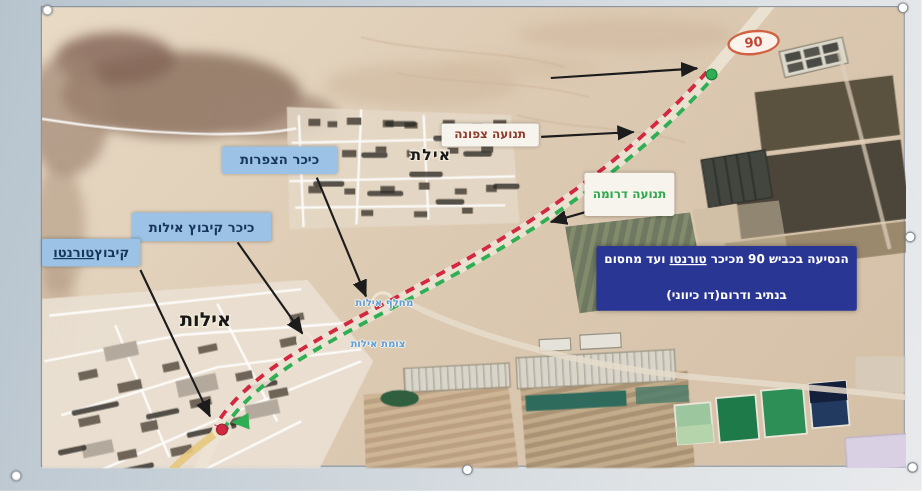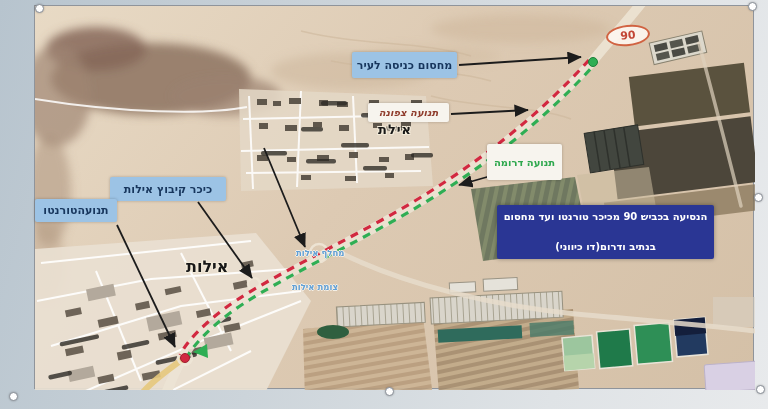--- a/index.html
+++ b/index.html
@@ -11,28 +11,28 @@
        background:linear-gradient(130deg,#e8dac5 0%,#ddcab3 45%,#d4c0a7 100%);}
   .map svg{position:absolute;left:0;top:0;}
   .callout{position:absolute;display:flex;align-items:center;justify-content:center;
            font-weight:bold;box-shadow:0 0 3px rgba(0,0,0,.25);border-radius:2px;}
   .callout-blue{background:#9cc3e5;color:#17365d;font-size:11px;}
   .callout-white{background:#f7f4ee;font-size:10px;}
   .infobox{position:absolute;left:497px;top:205px;width:217px;height:54px;
            background:#2a3694;color:#ffffff;font-size:10px;font-weight:bold;
            text-align:center;line-height:15px;padding:4px 3px;box-sizing:border-box;
            border-radius:2px;box-shadow:0 0 4px rgba(0,0,0,.35);}
-  .u{}
+  .u{text-decoration:underline;}
   .shield{position:absolute;left:606px;top:25px;width:40px;height:17px;
           background:#fdf6ef;border:2px solid #d05a38;border-radius:50%;
           color:#c03a2a;font-size:11px;font-weight:bold;display:flex;
           align-items:center;justify-content:center;transform:rotate(-6deg);opacity:.92;}
   .maplabel{position:absolute;font-weight:bold;white-space:nowrap;}
   .ml-dark{color:#181818;
-     text-shadow:-1px -1px 0 #f2ead9,1px -1px 0 #f2ead9,-1px 1px 0 #f2ead9,1px 1px 0 #f2ead9;margin-left:36px;}
+     text-shadow:-1px -1px 0 #f2ead9,1px -1px 0 #f2ead9,-1px 1px 0 #f2ead9,1px 1px 0 #f2ead9;}
   .ml-yellow{color:#e2b93b;text-align:center;white-space:normal;
      text-shadow:-1px 0 0 #45371a,1px 0 0 #45371a,0 -1px 0 #45371a,0 1px 0 #45371a;}
   .ml-blue{color:#5f9fd6;
      text-shadow:-1px 0 0 #f4efe6,1px 0 0 #f4efe6,0 -1px 0 #f4efe6,0 1px 0 #f4efe6;}
   .handle{position:absolute;width:9px;height:9px;border-radius:50%;background:#ffffff;
           border:1px solid #878d96;box-shadow:0 0 2px rgba(0,0,0,.3);box-sizing:border-box;}
 </style>
 </head>
 <body>
 
@@ -253,31 +253,31 @@
     </svg>
   </div>
 
   <div class="maplabel ml-dark" style="left:342px;top:122px;font-size:13px;letter-spacing:1px;" dir="rtl">אילת</div>
   <div class="maplabel ml-dark" style="left:150px;top:257px;font-size:16px;" dir="rtl">אילות</div>
   <div class="maplabel ml-blue" style="left:296px;top:248px;font-size:8.5px;" dir="rtl">מחלף אילות</div>
   <div class="maplabel ml-blue" style="left:292px;top:282px;font-size:8.5px;" dir="rtl">צומת אילות</div>
 
   <div class="shield">90</div>
 
-  <div class="callout callout-blue" style="left:352px;top:52px;width:105px;height:26px;" dir="rtl">מחסום כניסה לעיר</div>
-
-  <div class="callout callout-white" style="left:368px;top:103px;width:81px;height:19px;color:#8f3c2c;font-style:italic;" dir="rtl">תנועה צפונה</div>
+
+  <div class="callout callout-white" style="left:368px;top:103px;width:81px;height:19px;color:#8f3c2c;" dir="rtl">תנועה צפונה</div>
 
   <div class="callout callout-white" style="left:487px;top:144px;width:75px;height:36px;color:#2fa84e;" dir="rtl">תנועה דרומה</div>
 
+  <div class="callout callout-blue" style="left:185px;top:122px;width:96px;height:23px;" dir="rtl">כיכר הצפרות</div>
 
   <div class="callout callout-blue" style="left:110px;top:177px;width:116px;height:24px;" dir="rtl">כיכר קיבוץ אילות</div>
 
   <div class="callout callout-blue" style="left:35px;top:199px;width:82px;height:23px;" dir="rtl">
-    <span>תנועה </span>
+    <span>קיבוץ </span>
       <span class="u">טורנטו</span>
   </div>
 
   <div class="infobox" dir="rtl">
     <span>הנסיעה בכביש 90 מכיכר </span><span class="u">טורנטו</span><span> ועד מחסום</span><br>
     <br>
     <span>בנתיב ודרום(דו כיווני)</span>
   </div>
 
   <div class="handle" style="left:35px;top:4px;"></div>

